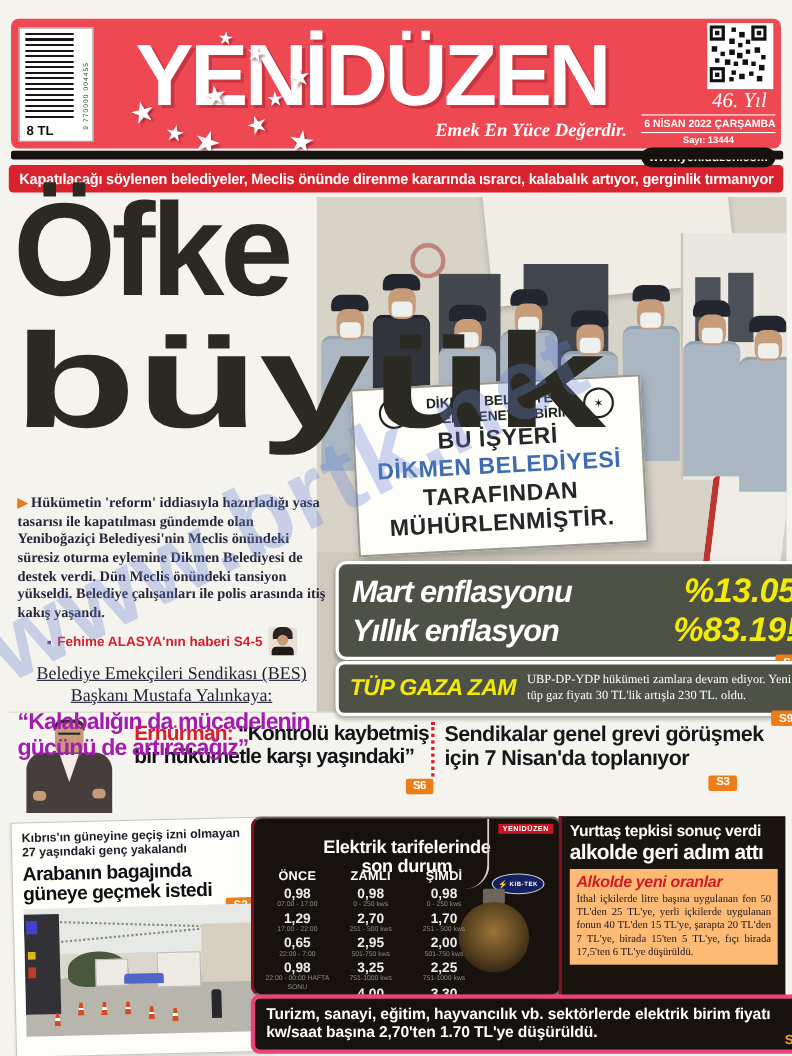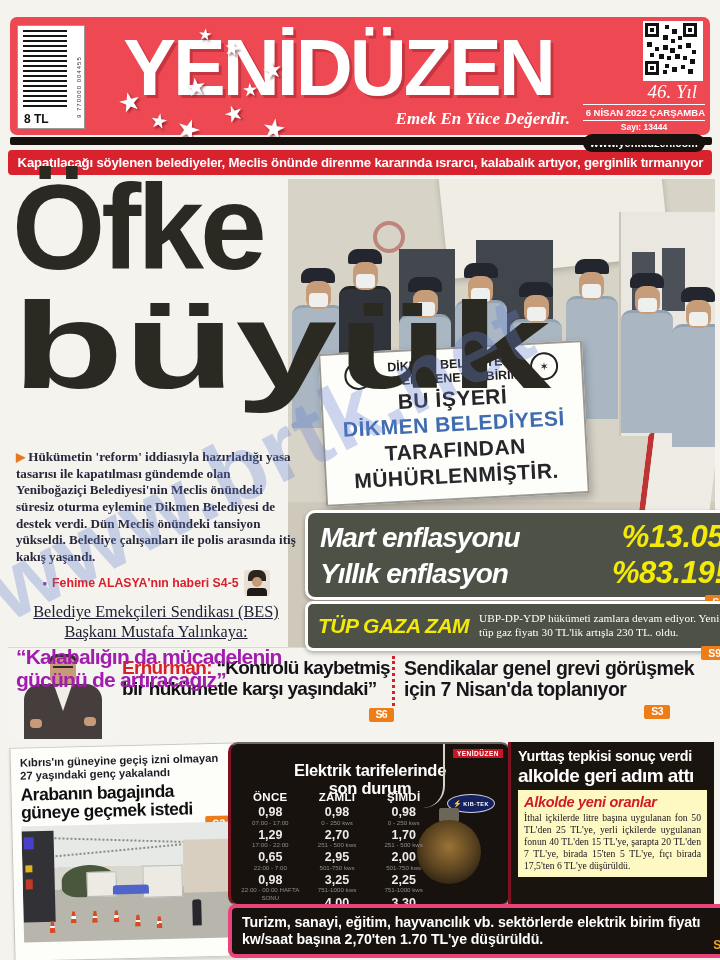--- a/index.html
+++ b/index.html
@@ -172,21 +172,21 @@
   .bulb{position:absolute;right:24px;top:64px;width:72px;text-align:center;}
   .b-base{width:20px;height:14px;background:#6d6557;margin:0 auto;border-radius:2px;}
   .b-glass{width:64px;height:64px;border-radius:50%;margin:-2px auto 0;
      background:radial-gradient(circle at 50% 42%,#9a7336 0%,#5e4621 48%,#231a10 88%);}
 
   
   .rollback-box{left:508px;top:742px;width:206px;height:180px;background:#1a140f;
      border-left:3px solid #7e1220;z-index:3;padding:6px 7px;box-sizing:border-box;}
   .r-kicker{color:#fff;font-weight:800;font-size:14.3px;letter-spacing:-.3px;}
   .r-head{color:#fff;font-weight:800;font-size:19px;line-height:1.0;letter-spacing:-.6px;margin-top:2px;}
-  .alcohol{background:#fef9c3;margin-top:5px;padding:4px 6px 5px;}
+  .alcohol{background:#fdba74;margin-top:5px;padding:4px 6px 5px;}
   .a-title{color:#d11a24;font-style:italic;font-weight:800;font-size:14.5px;letter-spacing:-.3px;}
   .a-body{font-family:"Liberation Serif",serif;font-size:9.7px;line-height:1.24;color:#18151f;
      text-align:justify;margin-top:2px;}
 
   
   .bottom-banner{left:228px;top:904px;width:486px;height:42px;background:#17120e;
      border:4px solid #e8437a;border-radius:8px;display:flex;align-items:center;
      padding:2px 10px;z-index:4;box-sizing:content-box;}
   .bb-text{color:#fff;font-weight:800;font-size:14.2px;line-height:1.18;letter-spacing:-.1px;}
   .bb-tag{color:#f0a31c;font-weight:800;font-size:12px;margin-left:4px;align-self:flex-end;}

